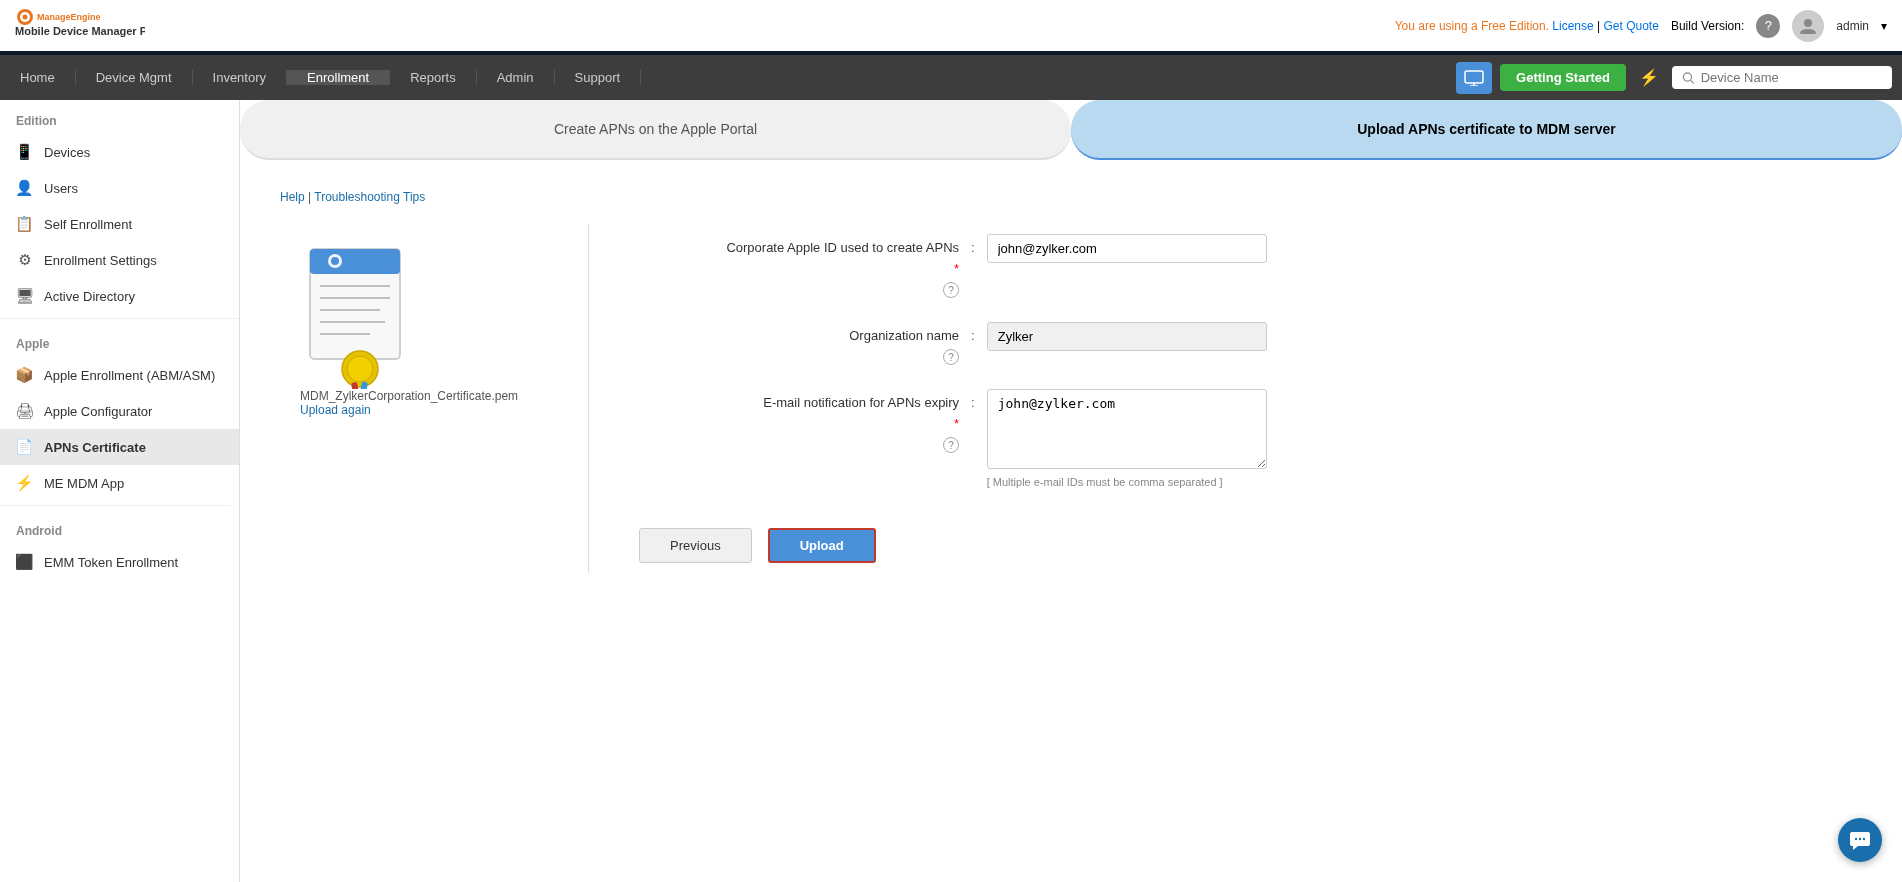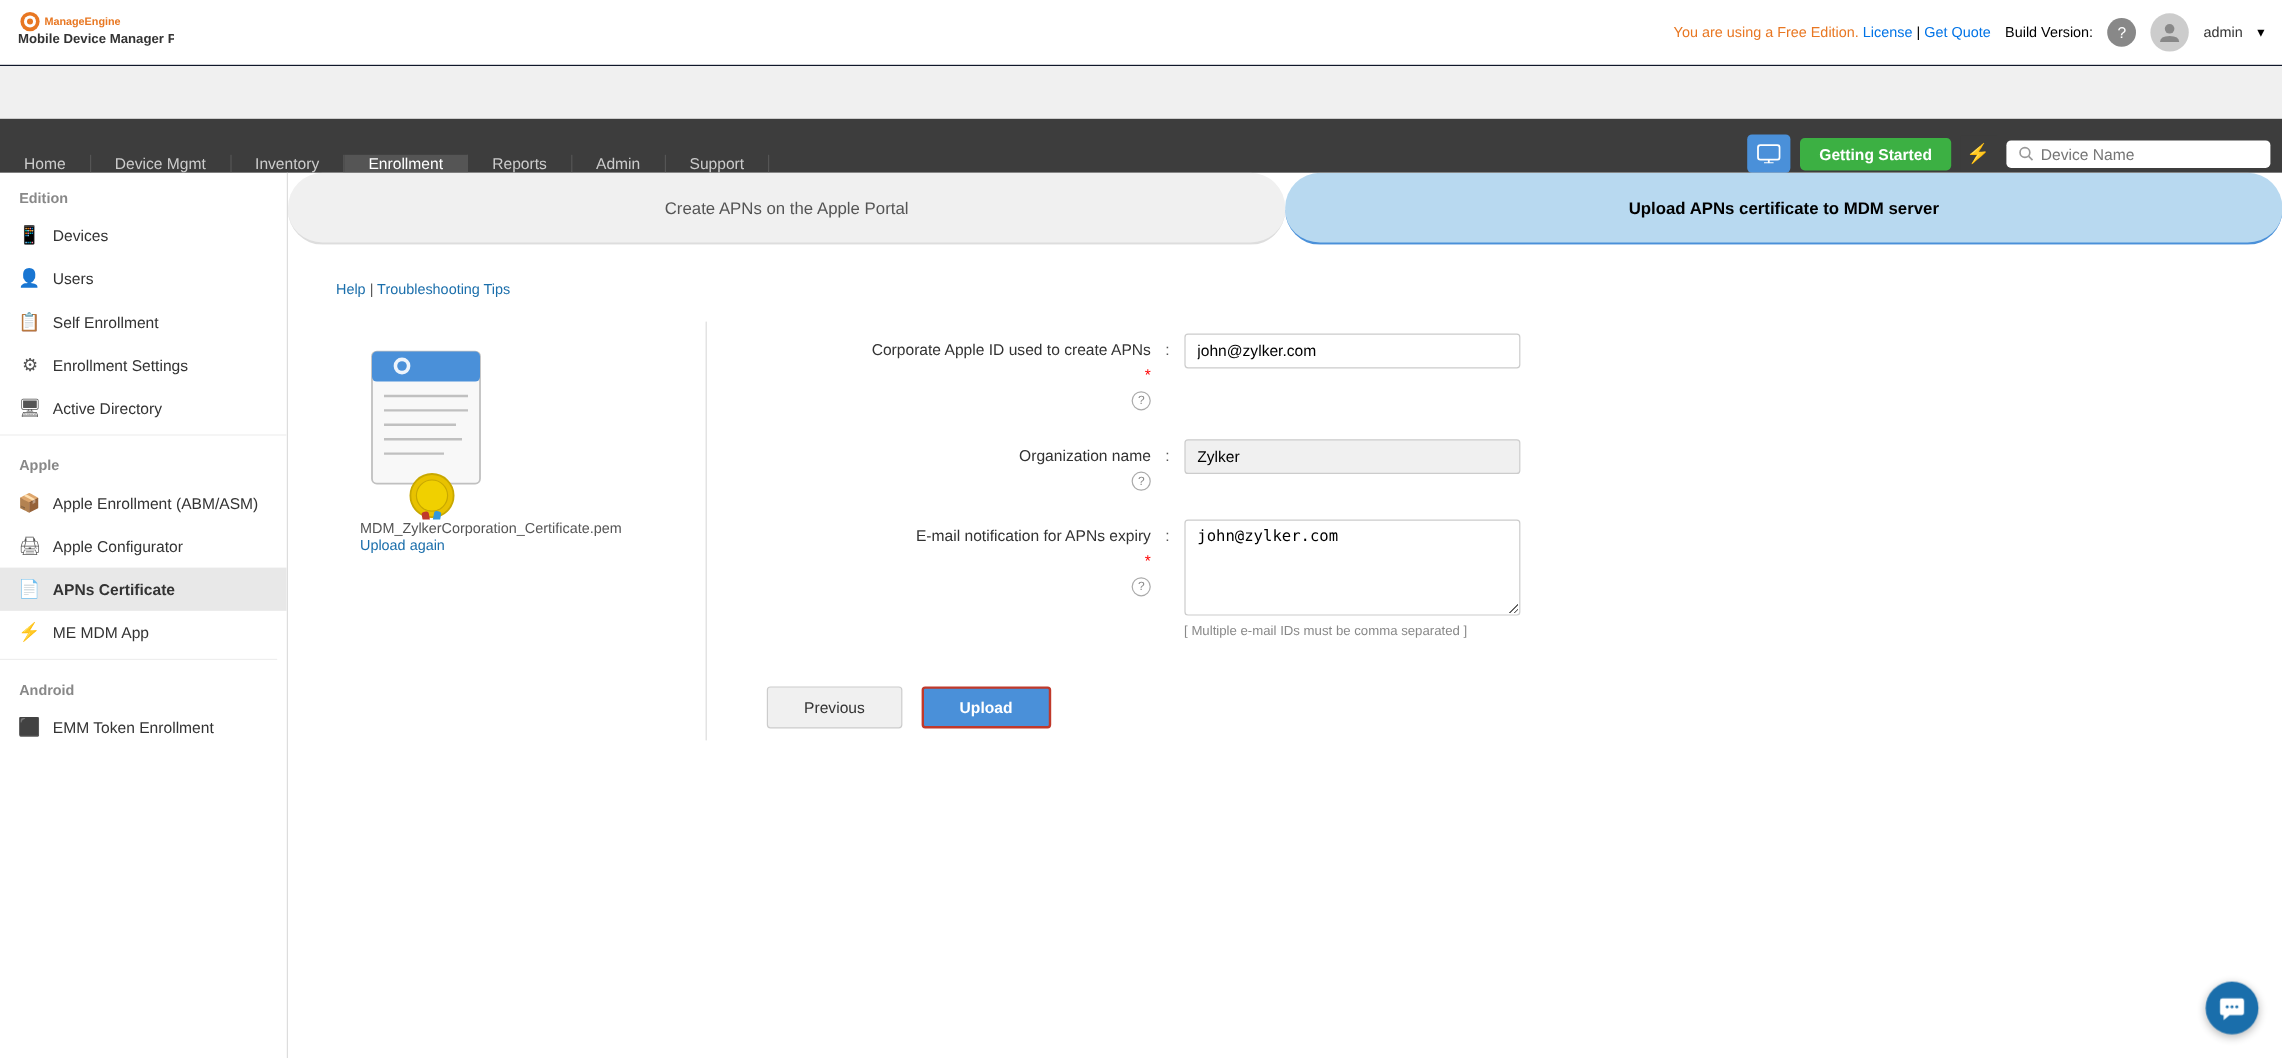--- a/index.html
+++ b/index.html
@@ -5,21 +5,21 @@
     * { box-sizing: border-box; margin: 0; padding: 0; }
     body { font-family: Arial, sans-serif; font-size: 13px; background: #f0f0f0; overflow-x: hidden; }
 
     
     .top-bar {
       background: #fff;
       height: 55px;
       display: flex;
       align-items: center;
       padding: 0 15px;
-      border-bottom: 1px solid #0f172a;
+      border-bottom: 4px solid #0f172a;
       justify-content: space-between;
     }
     .top-bar-left { display: flex; align-items: center; gap: 8px; }
     .top-bar-right { display: flex; align-items: center; gap: 12px; font-size: 12px; }
     .free-edition { color: #e87722; }
     .license-link { color: #0073e6; text-decoration: none; }
     .help-icon {
       width: 24px; height: 24px; border-radius: 50%; background: #888;
       display: flex; align-items: center; justify-content: center; color: #fff; font-size: 13px; cursor: pointer;
     }
@@ -27,22 +27,21 @@
       width: 32px; height: 32px; border-radius: 50%; background: #ccc;
       display: flex; align-items: center; justify-content: center; color: #555;
     }
     .admin-label { color: #333; cursor: pointer; }
 
     
     .nav-bar {
       background: #3d3d3d;
       height: 45px;
       display: flex;
-      align-items: flex-end;
-      margin-top: 44px;
+      align-items: center;
     }
     .nav-item {
       padding: 0 20px;
       color: #ccc;
       display: flex;
       align-items: center;
       cursor: pointer;
       font-size: 13px;
       border-right: 1px solid #555;
     }

